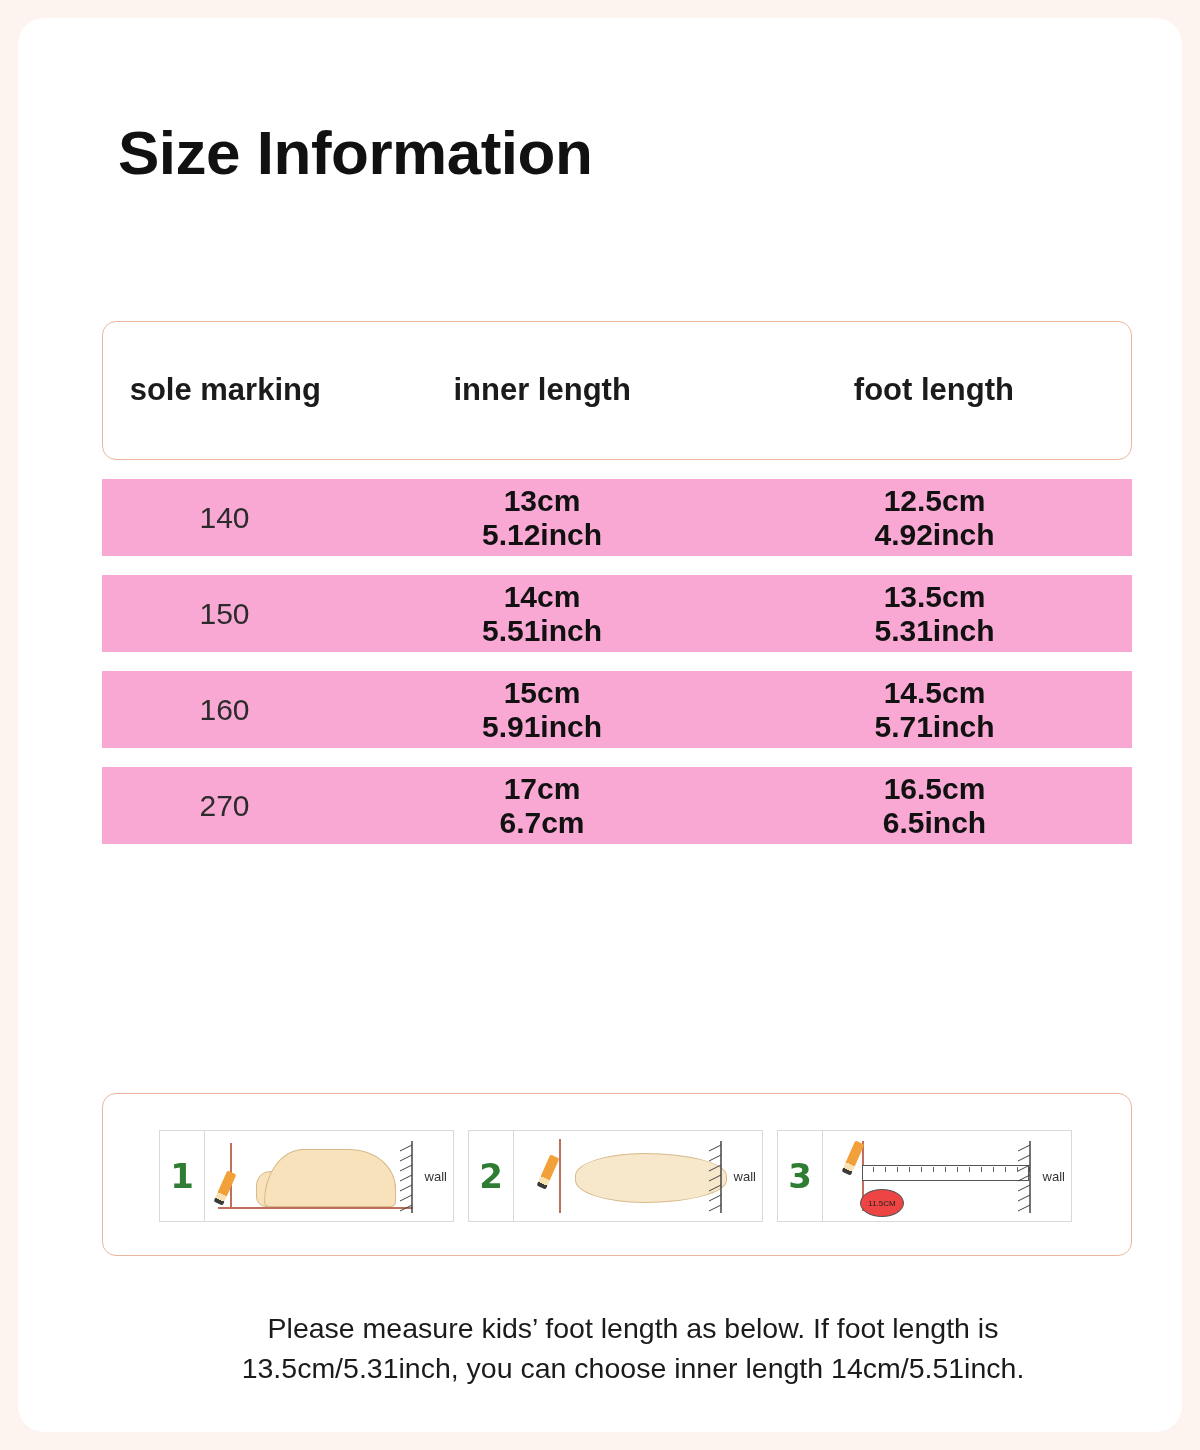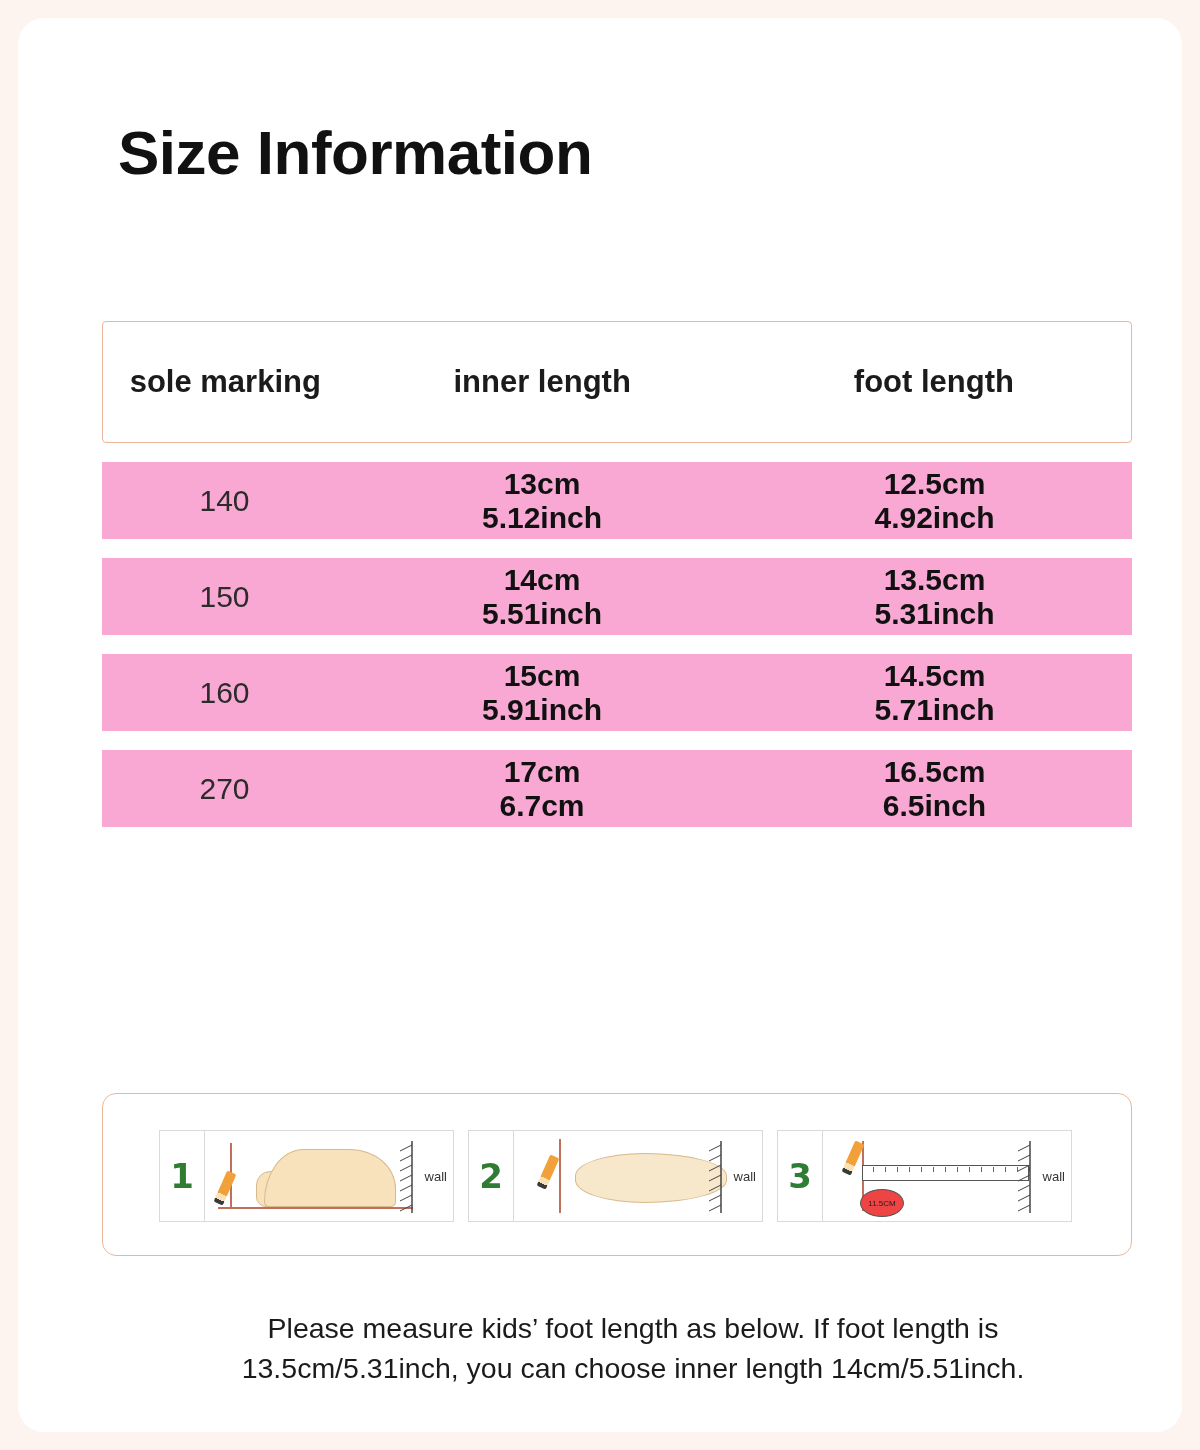--- a/index.html
+++ b/index.html
@@ -37,22 +37,22 @@
 
   .table {
     position: absolute;
     left: 84px;
     top: 303px;
     width: 1030px;
   }
   .thead {
     display: flex;
     border: 1.6px solid #eab79d;
-    border-radius: 4px;
-    height: 122px;
+    border-radius: 14px;
+    height: 139px;
     box-sizing: border-box;
     align-items: center;
   }
   .col1 { width: 245px; }
   .col2 { width: 390px; }
   .col3 { width: 395px; }
 
   .thead .cell {
     text-align: center;
     font-size: 31px;

